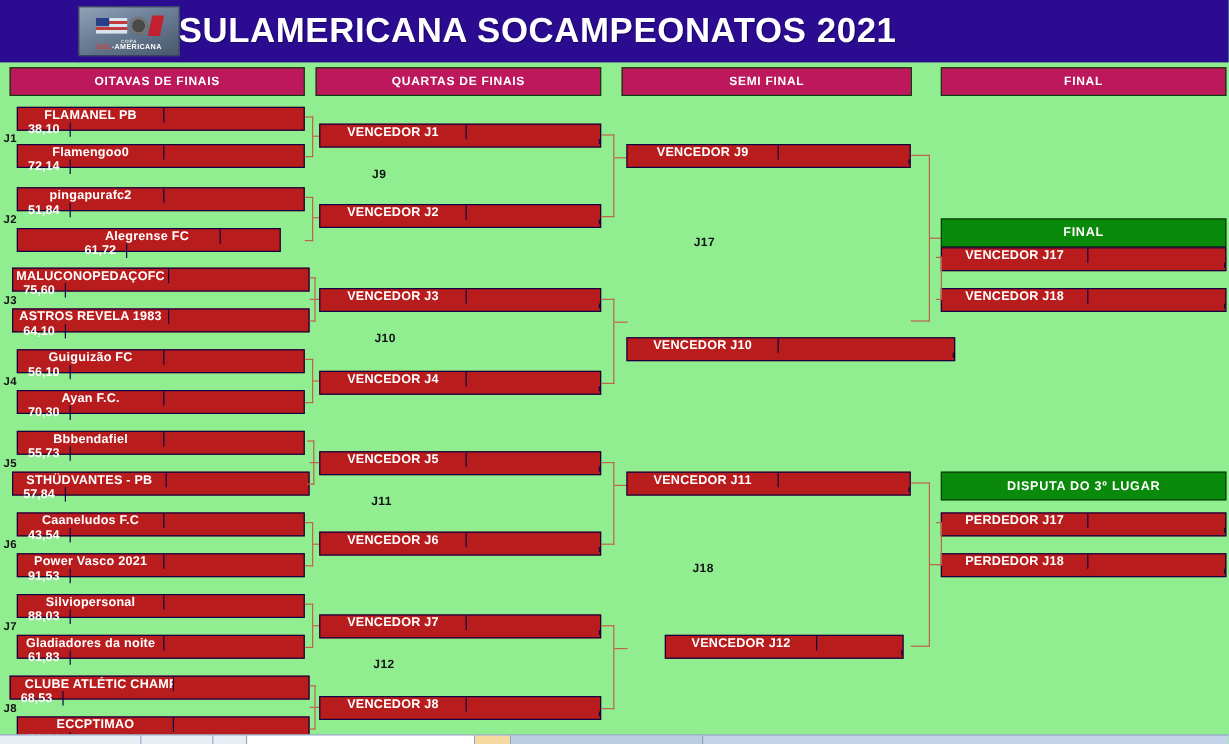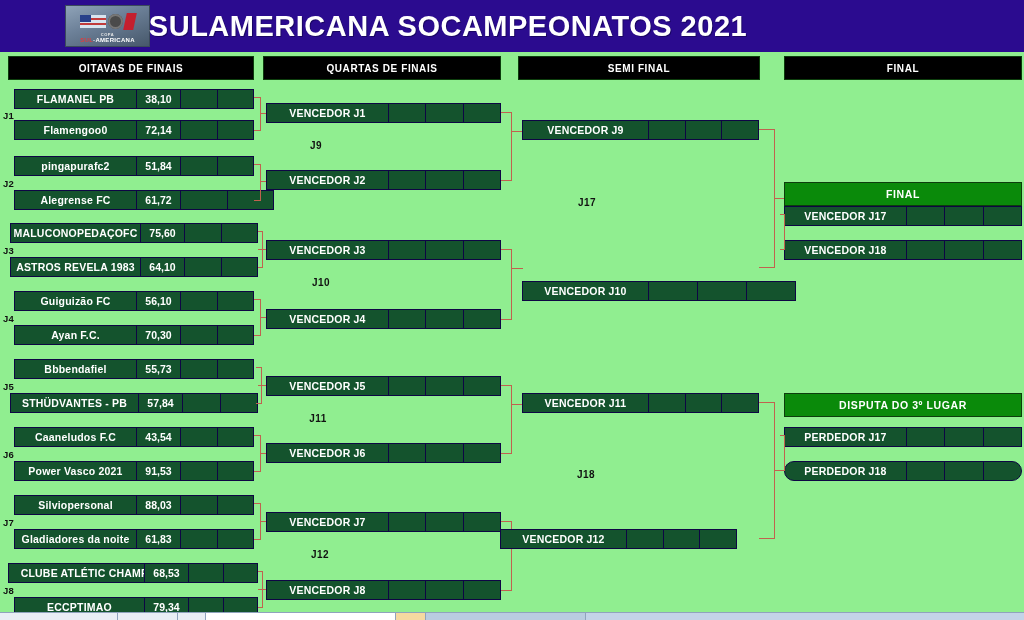--- a/index.html
+++ b/index.html
@@ -56,30 +56,30 @@
   .app-title {
     position:absolute; left:0; top:0; width:896px; height:52px;
     display:flex; align-items:center; justify-content:center;
     color:#ffffff; font-size:29px; font-weight:bold; letter-spacing:.5px;
     text-shadow:1px 1px 0 #1a0663;
   }
 
   
   .stage-hdr {
     position:absolute; top:56px; height:24px;
-    background:#000000; border:1px solid #0c3d0c;
+    background:#be185d; border:1px solid #0c3d0c;
     color:#ffffff; font-size:10px; font-weight:bold; letter-spacing:.6px;
     display:flex; align-items:center; justify-content:center;
   }
 
   
   .box {
     position:absolute; height:20px;
-    background:#14532d; border:1px solid #0e0644;
-    display:flex; align-items:stretch;
+    background:#b91c1c; border:1px solid #0e0644;
+    display:flex; align-items:stretch;flex-direction:column;
   }
   .box .name {
     flex:0 0 auto;
     display:flex; align-items:center; justify-content:center;
     color:#ffffff; font-size:10.5px; font-weight:bold; letter-spacing:.2px;
     border-right:1px solid #0e0644;
     overflow:hidden; white-space:nowrap;
   }
   .box .score {
     flex:0 0 auto;
@@ -176,21 +176,21 @@
   <div class="jlabel" style="left:3px; top:110px;">J1</div>
   <div class="conn" style="left:254px; top:97px; width:7px; height:34px;"></div>
   <div class="conn-out" style="left:261px; top:113px; width:10px;"></div>
 
   <div class="box r16" style="left:14px; top:156px; width:240px;">
     <div class="name">pingapurafc2</div>
     <div class="score">51,84</div>
     <div class="cell"></div>
     <div class="cell"></div>
   </div>
-  <div class="box r16" style="left:14px; top:190px; width:260px;">
+  <div class="box r16" style="left:14px; top:190px; width:220px;padding-left:47px;">
     <div class="name">Alegrense FC</div>
     <div class="score">61,72</div>
     <div class="cell"></div>
     <div class="cell"></div>
   </div>
   <div class="jlabel" style="left:3px; top:178px;">J2</div>
   <div class="conn" style="left:254px; top:164px; width:7px; height:37px;"></div>
   <div class="conn-out" style="left:261px; top:181px; width:10px;"></div>
 
   <div class="box r16" style="left:10px; top:223px; width:248px;">
@@ -368,21 +368,21 @@
   <div class="jlabel-mid" style="left:522px; top:197px; width:130px;">J17</div>
   <div class="conn" style="left:759px; top:129px; width:16px; height:139px;"></div>
   <div class="conn-out" style="left:775px; top:198px; width:11px;"></div>
 
   <div class="box rnd" style="left:522px; top:393px; width:237px;">
     <div class="name" style="width:126px;">VENCEDOR J11</div>
     <div class="cell"></div>
     <div class="cell"></div>
     <div class="cell"></div>
   </div>
-  <div class="box rnd" style="left:500px; top:529px; width:237px;">
+  <div class="box rnd" style="left:554px; top:529px; width:199px;">
     <div class="name" style="width:126px;">VENCEDOR J12</div>
     <div class="cell"></div>
     <div class="cell"></div>
     <div class="cell"></div>
   </div>
   <div class="jlabel-mid" style="left:522px; top:469px; width:128px;">J18</div>
   <div class="conn" style="left:759px; top:402px; width:16px; height:137px;"></div>
   <div class="conn-out" style="left:775px; top:470px; width:11px;"></div>
 
   <div class="panel-hdr" style="left:784px; top:182px; width:238px;">FINAL</div>
@@ -400,21 +400,21 @@
   </div>
   <div class="conn" style="left:780px; top:214px; width:5px; height:36px;"></div>
 
   <div class="panel-hdr" style="left:784px; top:393px; width:238px;">DISPUTA DO 3º LUGAR</div>
   <div class="box rnd" style="left:784px; top:427px; width:238px;">
     <div class="name">PERDEDOR J17</div>
     <div class="cell"></div>
     <div class="cell"></div>
     <div class="cell"></div>
   </div>
-  <div class="box rnd" style="left:784px; top:461px; width:238px;border-radius:10px;">
+  <div class="box rnd" style="left:784px; top:461px; width:238px;">
     <div class="name">PERDEDOR J18</div>
     <div class="cell"></div>
     <div class="cell"></div>
     <div class="cell"></div>
   </div>
   <div class="conn" style="left:780px; top:435px; width:5px; height:36px;"></div>
 
   <div class="sheet-strip">
     <div class="tab" style="left:0;   width:118px;"></div>
     <div class="tab" style="left:118px; width:60px;"></div>

